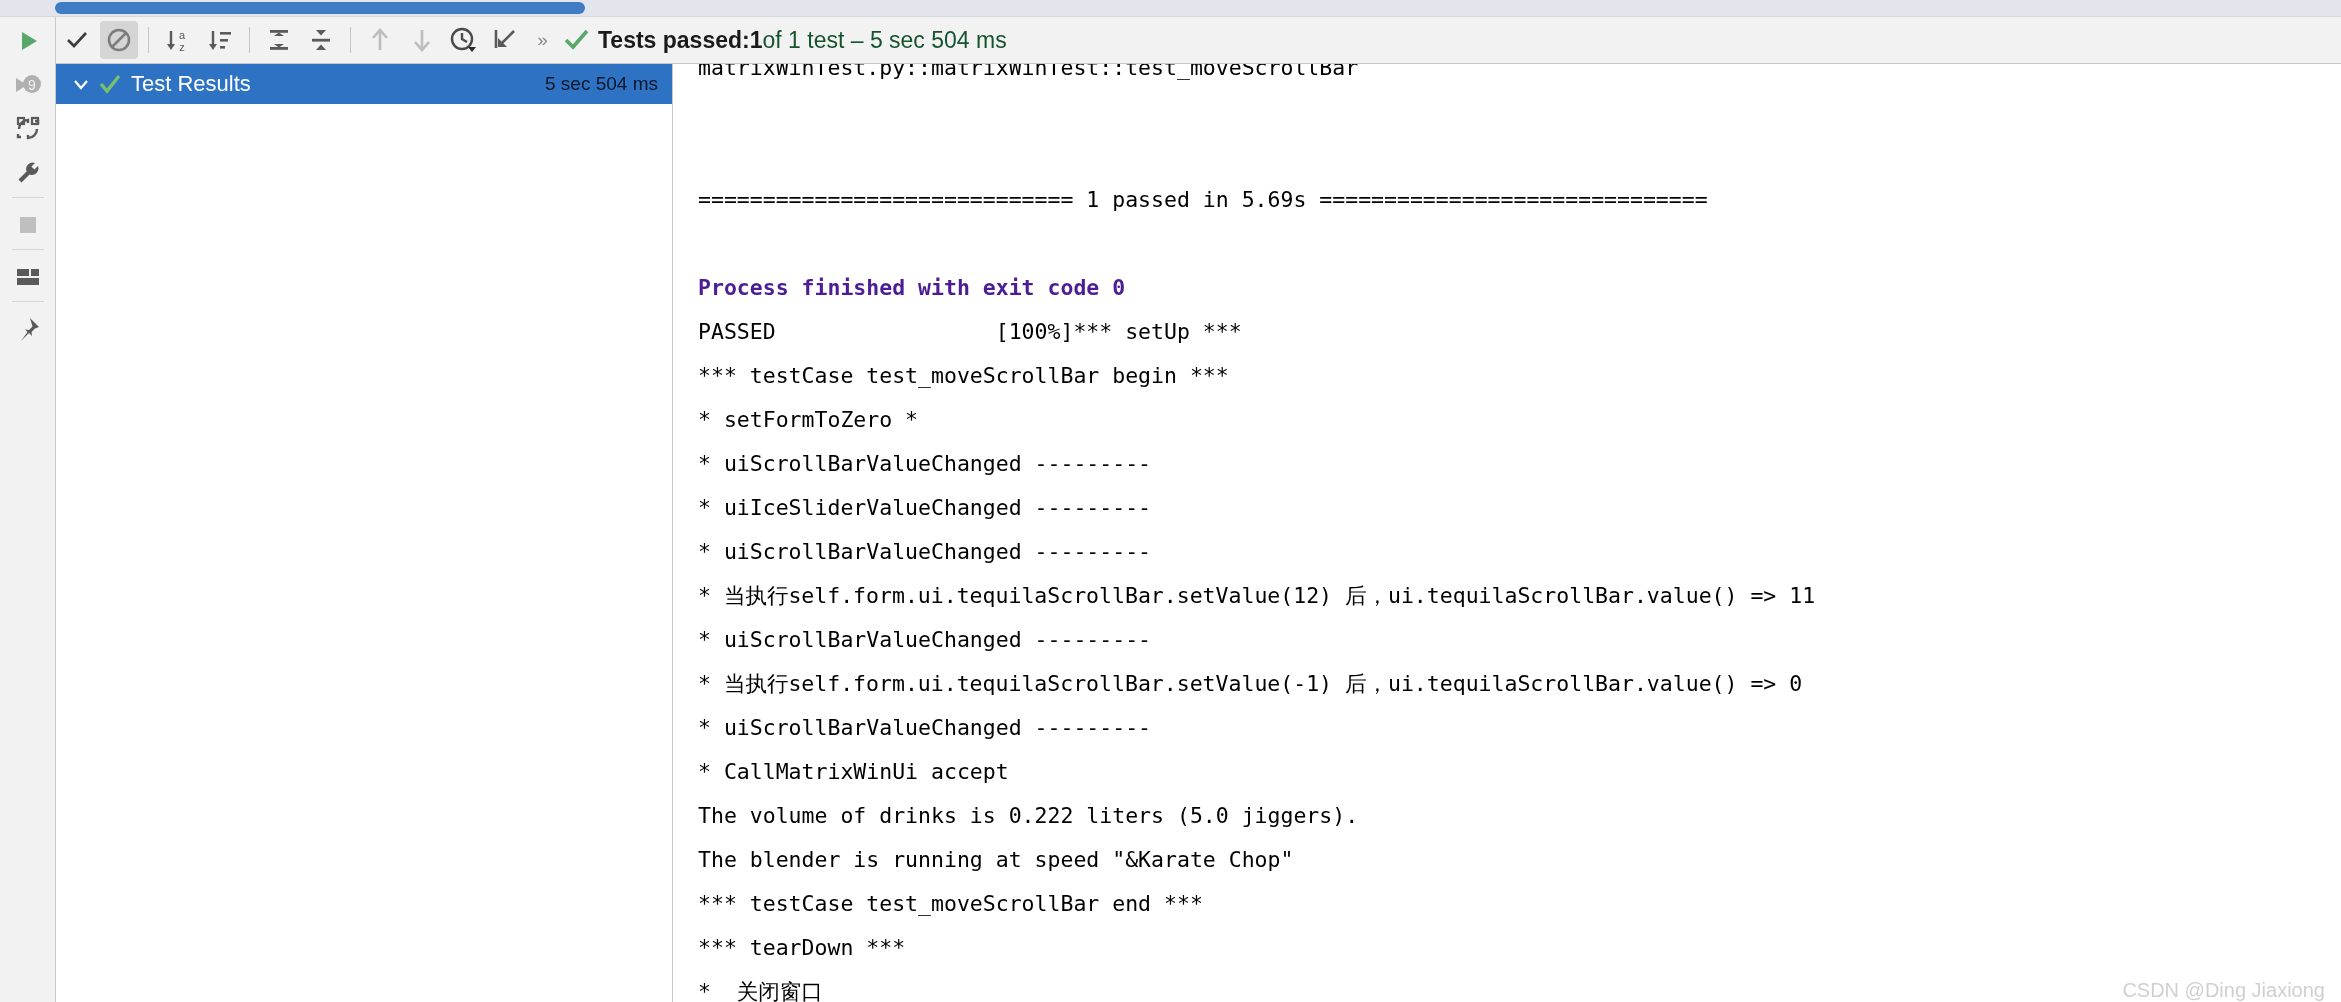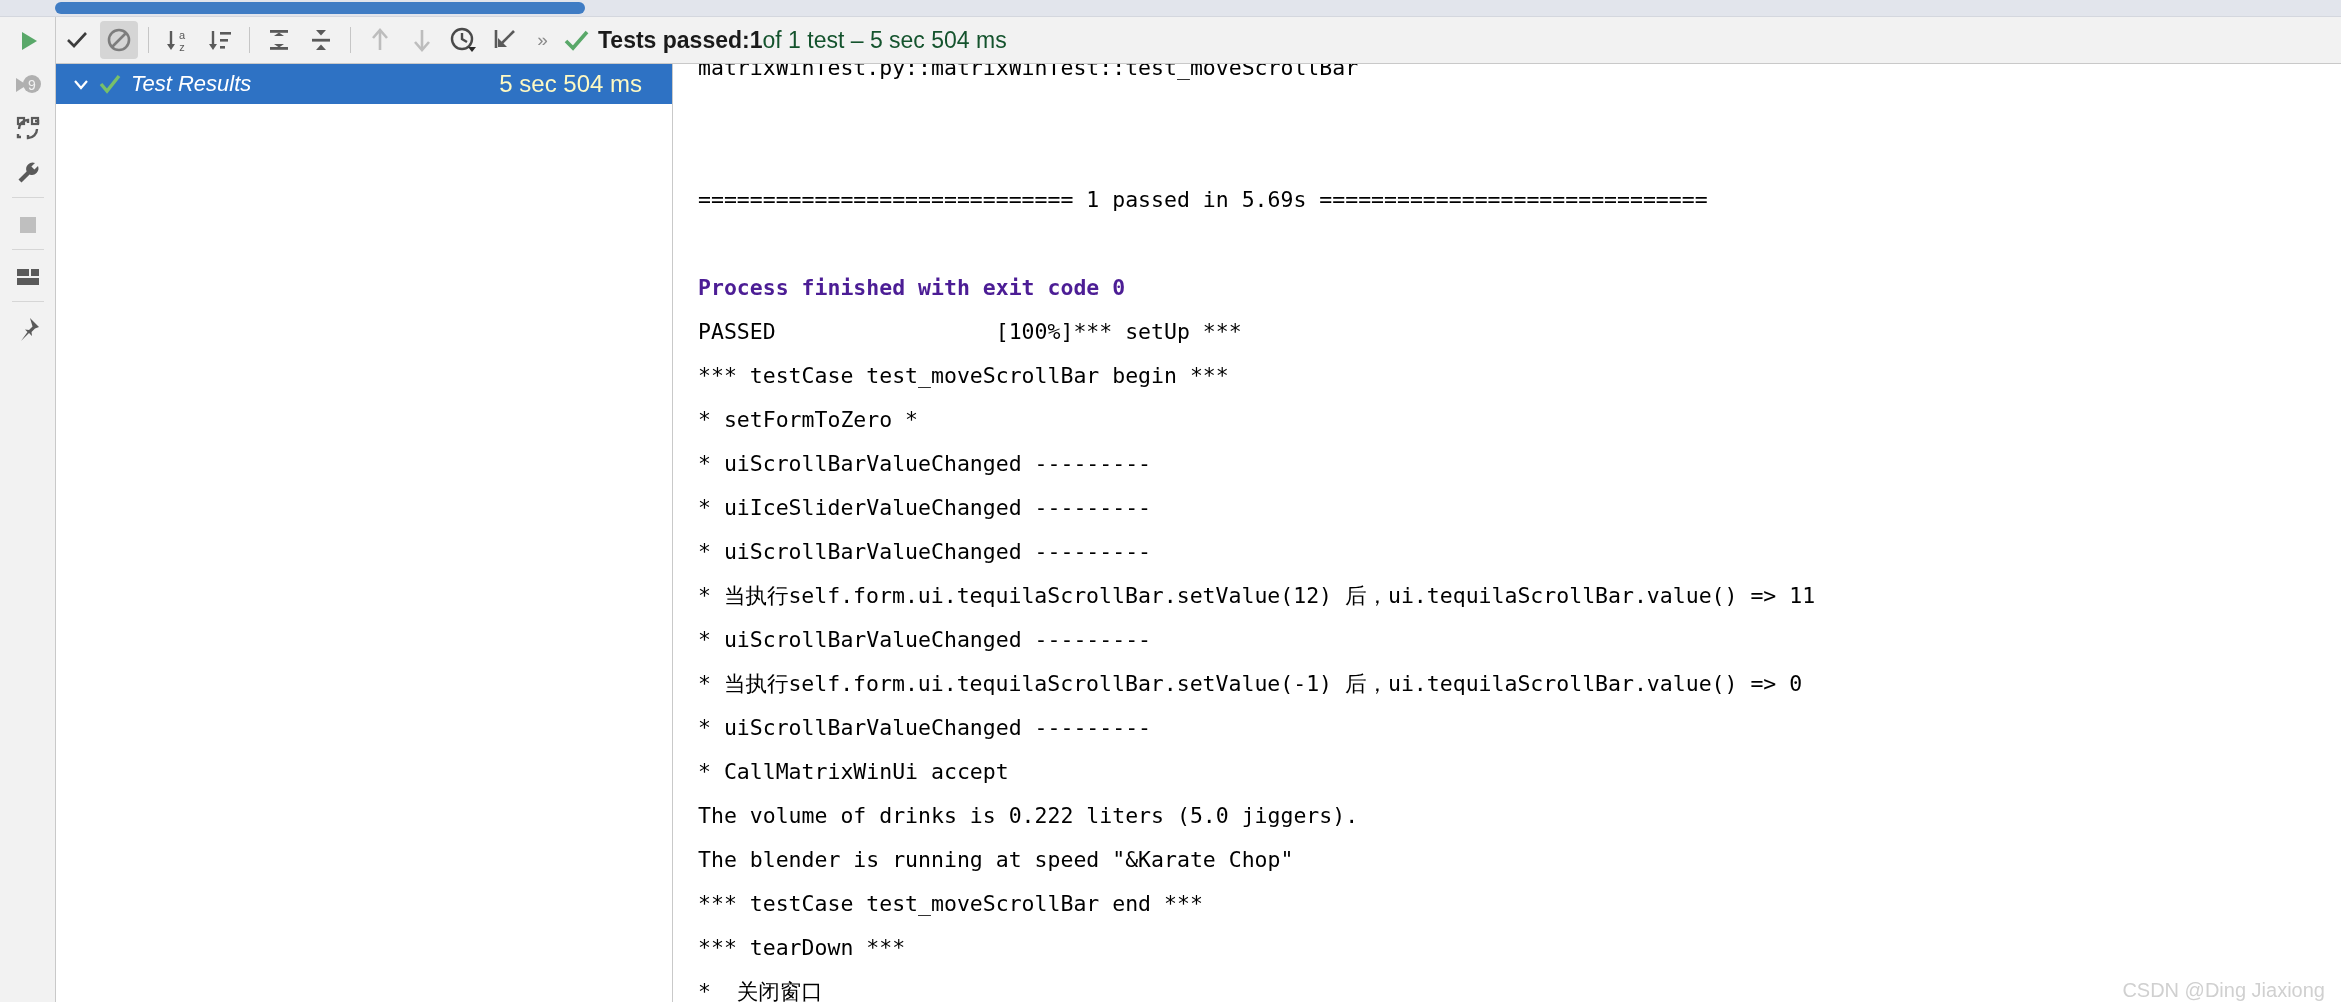--- a/index.html
+++ b/index.html
@@ -76,21 +76,21 @@
     width: 30px; height: 38px;
     display: flex; align-items: center; justify-content: center;
     color: #8a8a8a; font-size: 19px; letter-spacing: -1px;
     flex: 0 0 auto;
   }
   #status-text {
     margin-left: 6px;
     font-size: 23px;
     color: #1a1a1a;
     white-space: nowrap;
-    display: flex; align-items: flex-end;
+    display: flex; align-items: flex-start;
     flex: 0 0 auto;
   }
   #status-text .dim { color: #14532d; }
   #status-check { margin-right: 9px; display: flex; align-items: center; }
 
   
   #tree-panel {
     position: absolute; left: 56px; top: 64px;
     width: 617px; height: 938px;
     background: #ffffff;
@@ -102,25 +102,25 @@
     width: 616px; height: 40px;
     background: #2e72c4;
     display: flex; align-items: center;
     color: #ffffff;
   }
   #tree-chevron {
     width: 34px; display: flex; align-items: center; justify-content: center;
     margin-left: 8px;
   }
   #tree-status-icon { display: flex; align-items: center; margin-right: 9px; }
-  #tree-label { font-size: 22px; font-style: italic; }
+  #tree-label { font-size: 22px; }
   #tree-duration {
-    position: absolute; right: 30px; top: 50%;
+    position: absolute; right: 14px; top: 50%;
     transform: translateY(-50%);
-    font-size: 24px; color: #fef9c3;
+    font-size: 19px; color: #0f172a;
   }
 
   
   #console {
     position: absolute; left: 674px; top: 64px;
     width: 1367px; height: 938px;
     background: #ffffff;
     overflow: hidden;
   }
   #console-inner {

